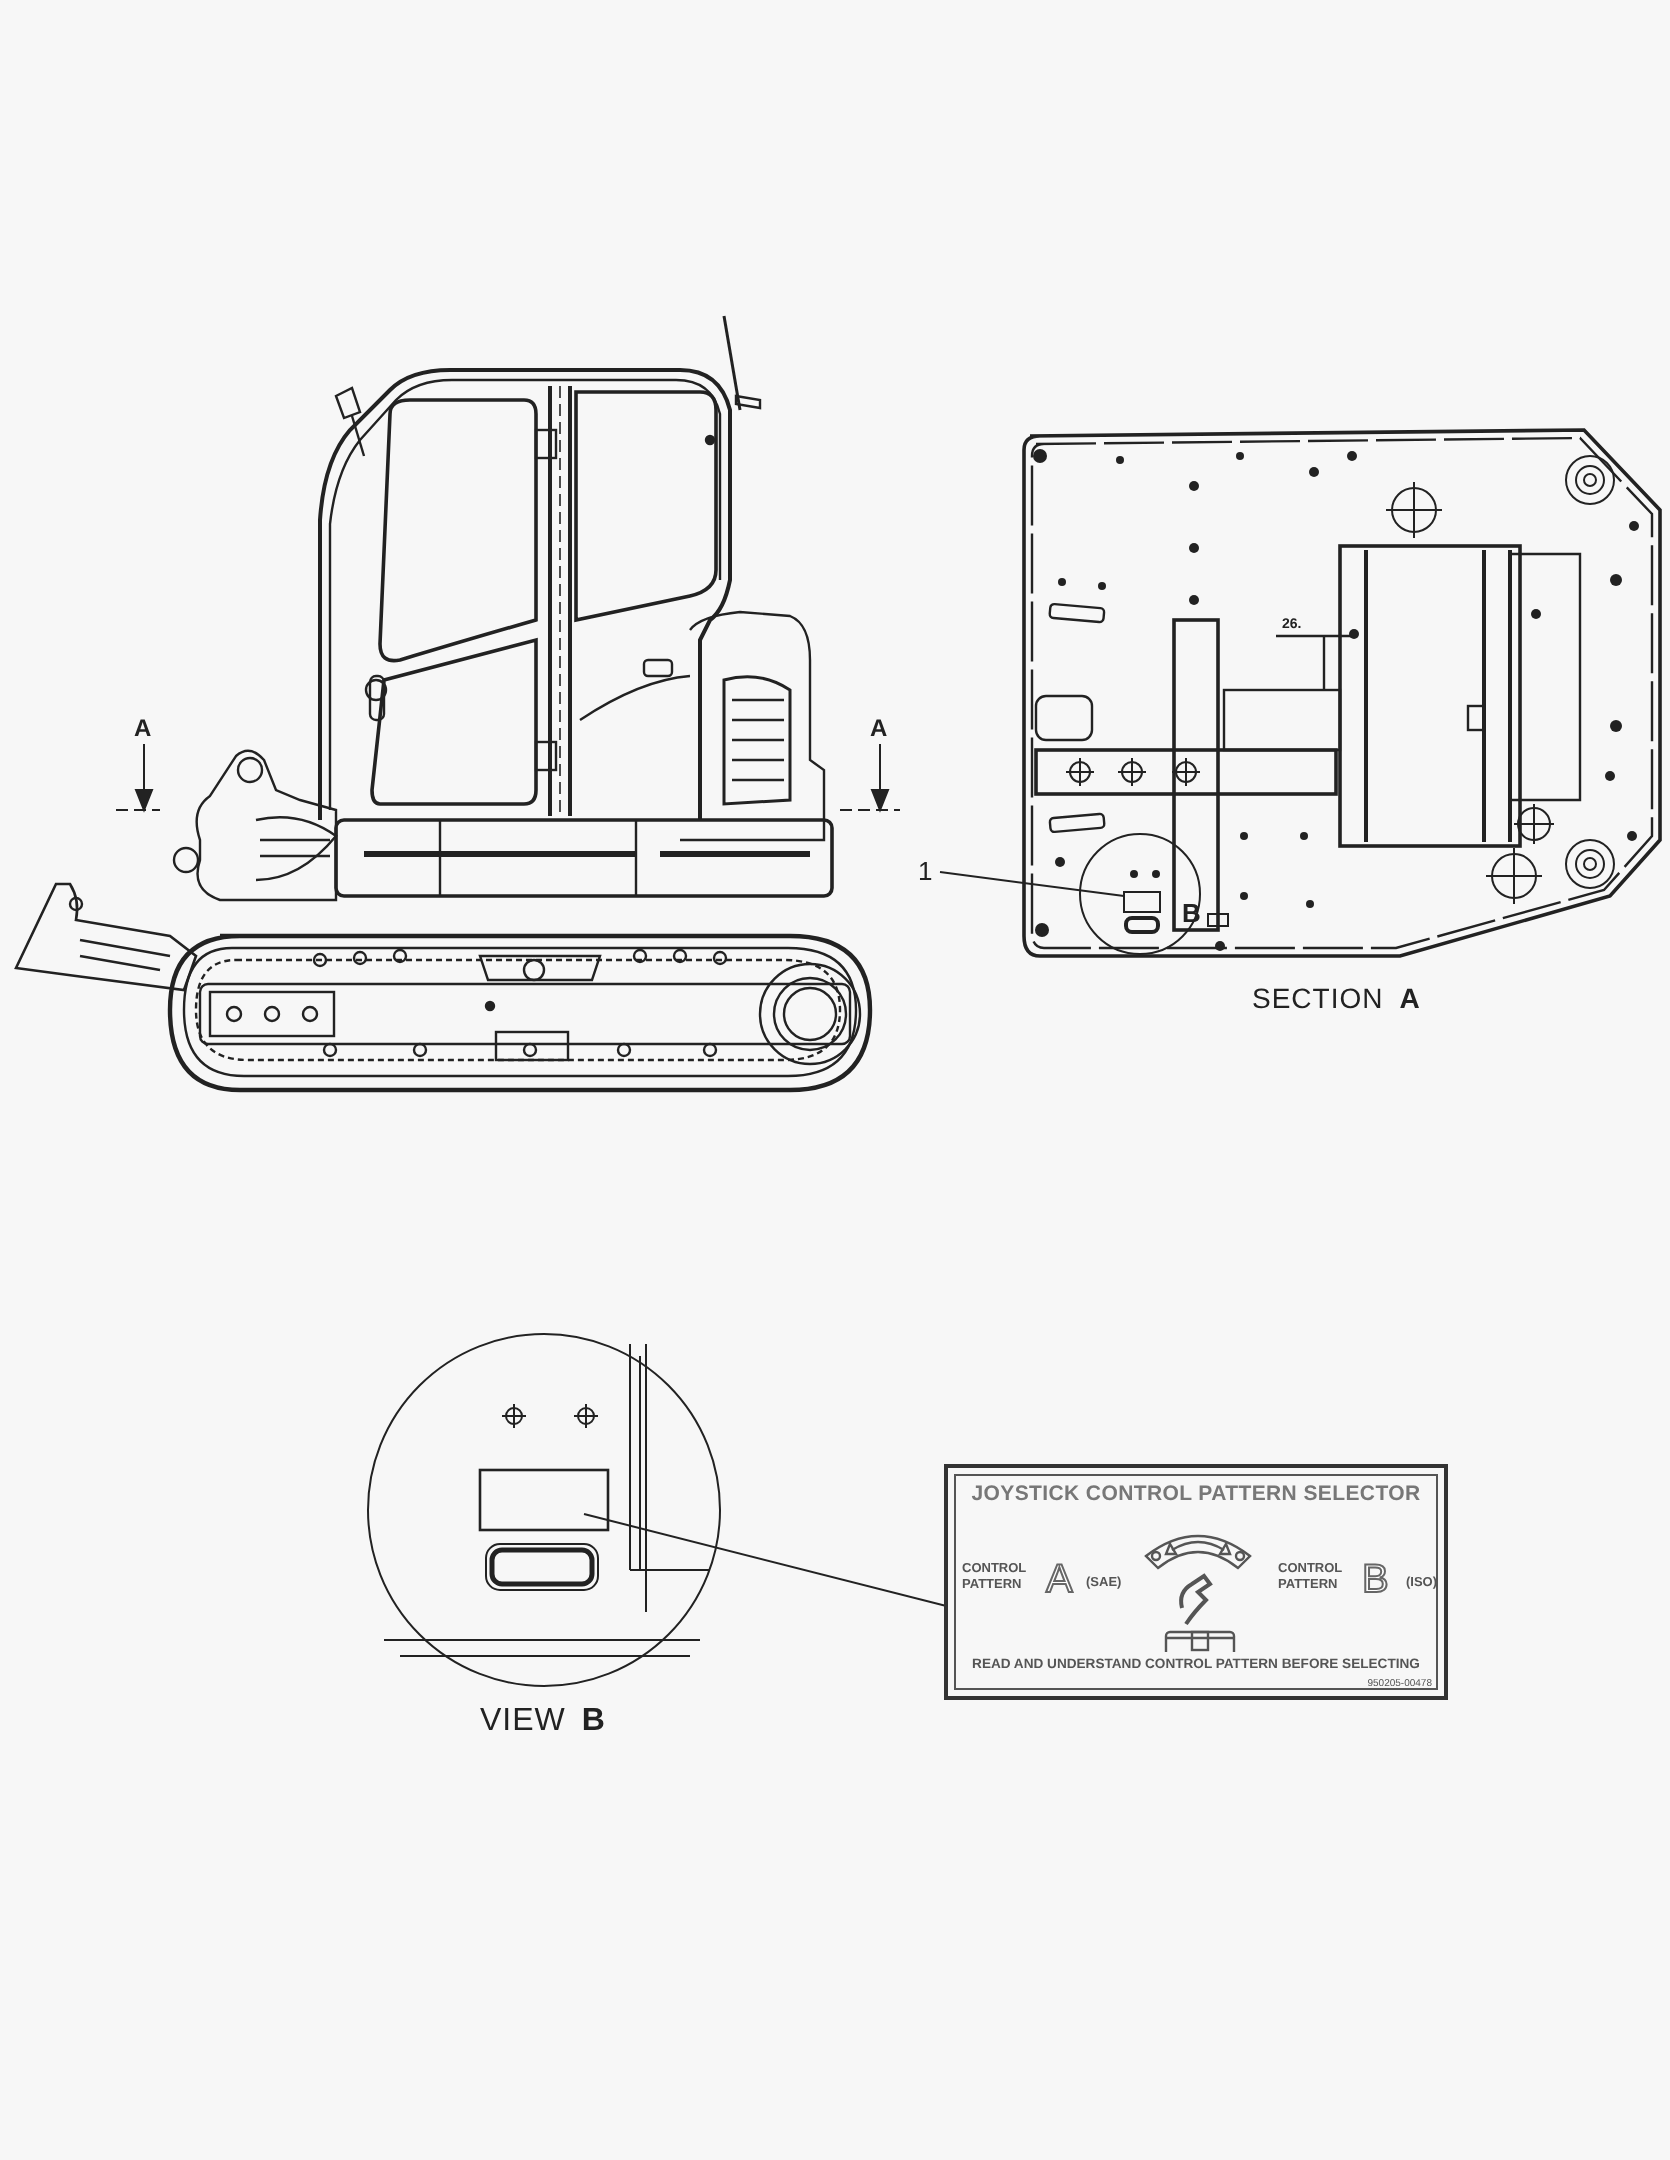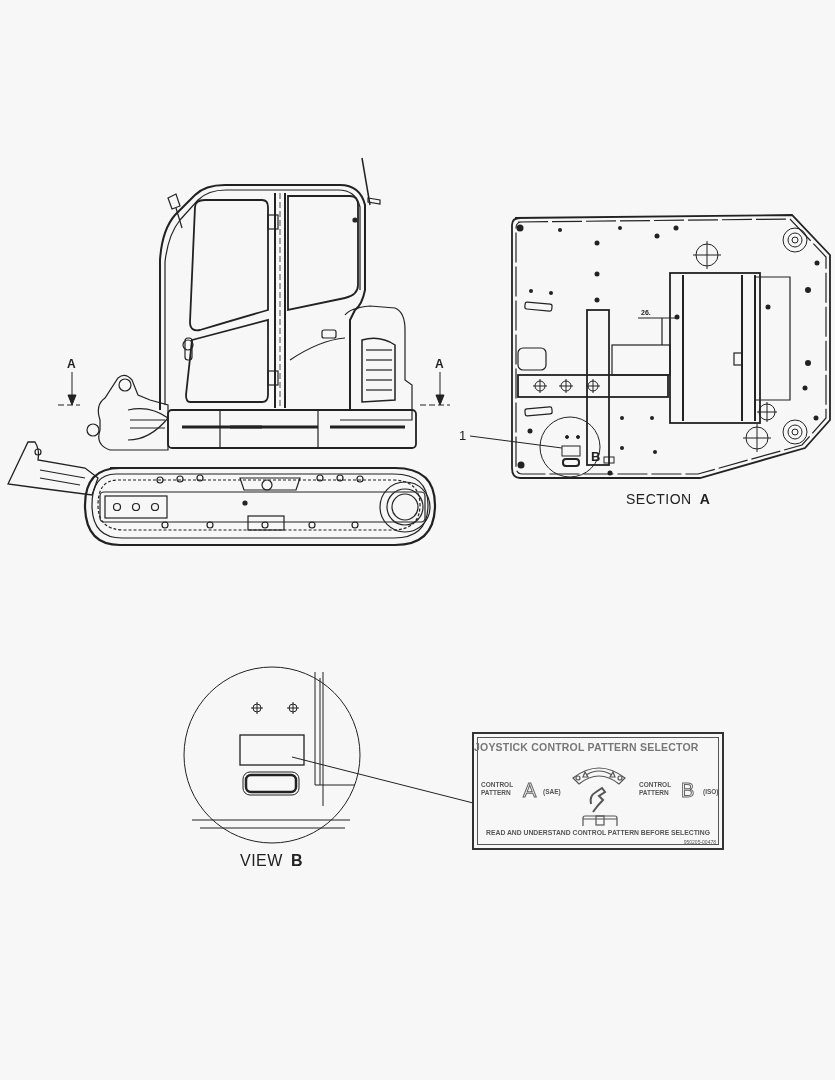--- a/index.html
+++ b/index.html
@@ -12,21 +12,21 @@
   .lbl { position: absolute; font-family: "Liberation Sans", sans-serif; color: #222; white-space: nowrap; }
   .caption { font-size: 14px; letter-spacing: 0.5px; }
   .caption b { font-weight: bold; margin-left: 8px; }
   .arrow-letter { font-size: 12px; font-weight: bold; }
   .callout-num { font-size: 13px; }
   .decal {
     position: absolute; left: 472px; top: 732px; width: 252px; height: 118px;
     border: 2px solid #333; box-sizing: border-box; background: #f7f7f7;
   }
   .decal-inner { position: absolute; inset: 3px; border: 1px solid #555; }
-  .decal-title { position: absolute; top: 7px; left: 0; right: 0; text-align: left;
+  .decal-title { position: absolute; top: 7px; left: 0; right: 0; text-align: center;
     font-size: 10.5px; font-weight: bold; color: #777; letter-spacing: 0.2px; }
   .decal-cp { position: absolute; font-size: 6.5px; font-weight: bold; color: #555; line-height: 8px; }
   .decal-big { position: absolute; font-size: 20px; color: #fff; -webkit-text-stroke: 1px #666; }
   .decal-std { position: absolute; font-size: 6.5px; font-weight: bold; color: #555; }
   .decal-warning { position: absolute; bottom: 12px; left: 0; right: 0; text-align: center;
     font-size: 6.8px; font-weight: bold; color: #555; }
   .decal-part { position: absolute; bottom: 3px; right: 6px; font-size: 5px; color: #555; }
 </style>
 </head>
 <body>

